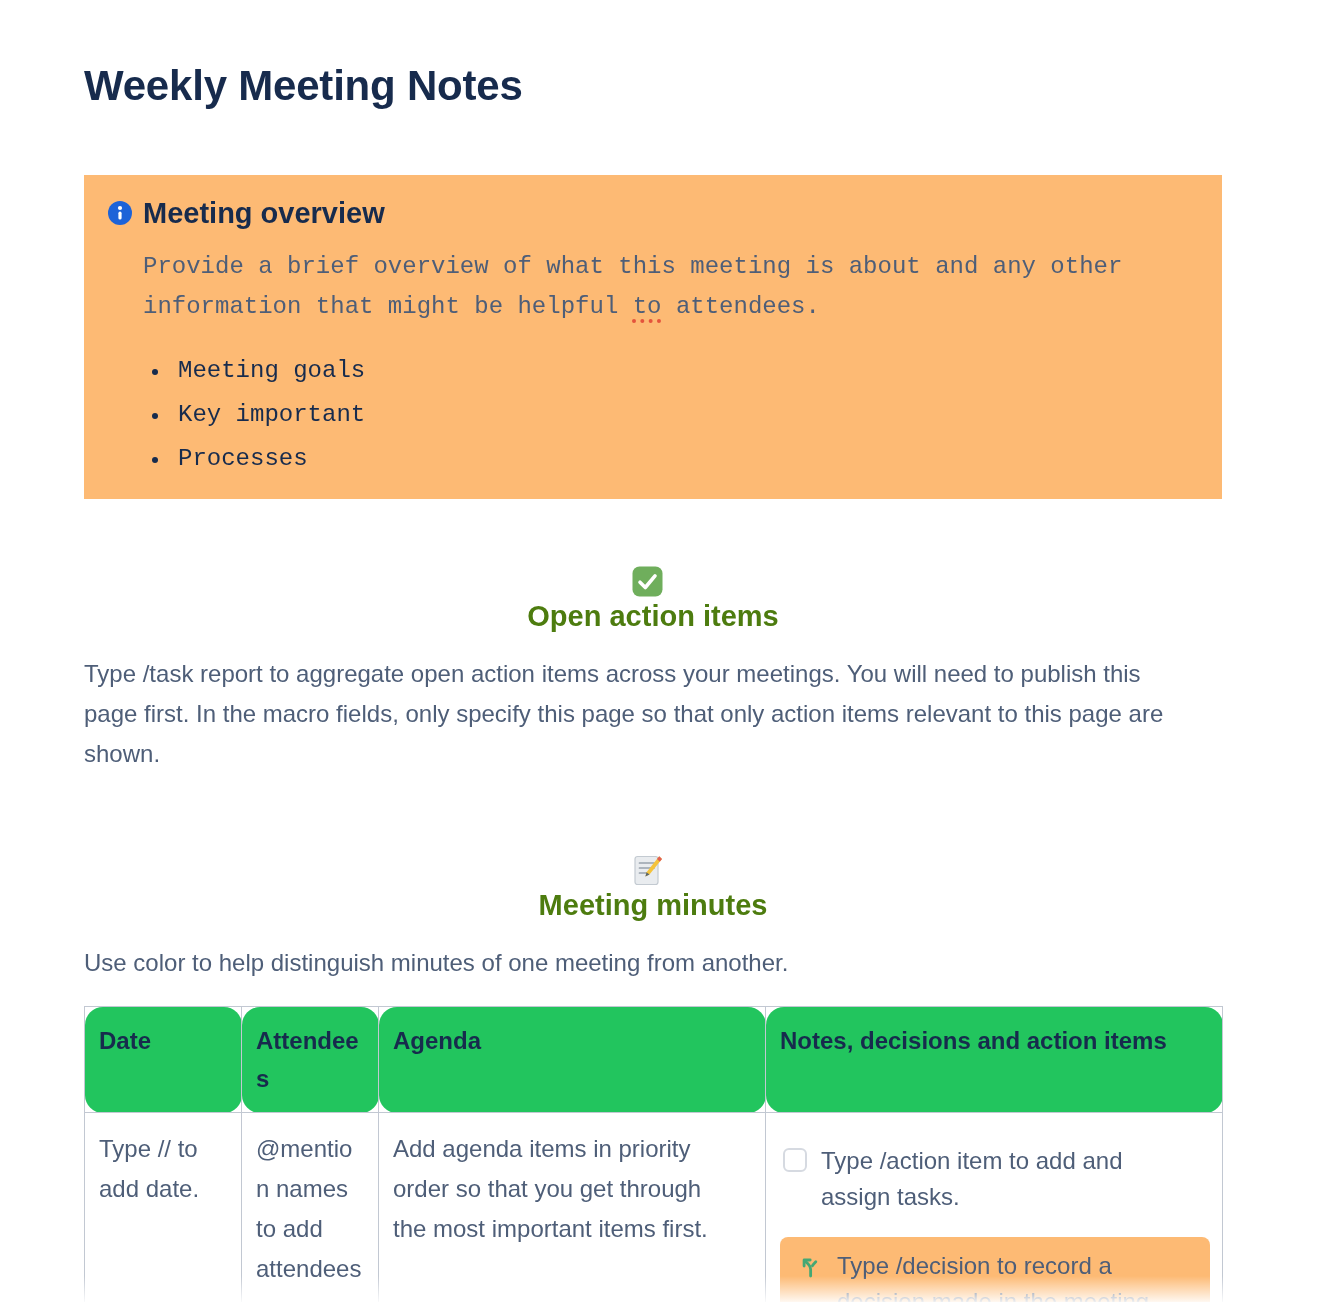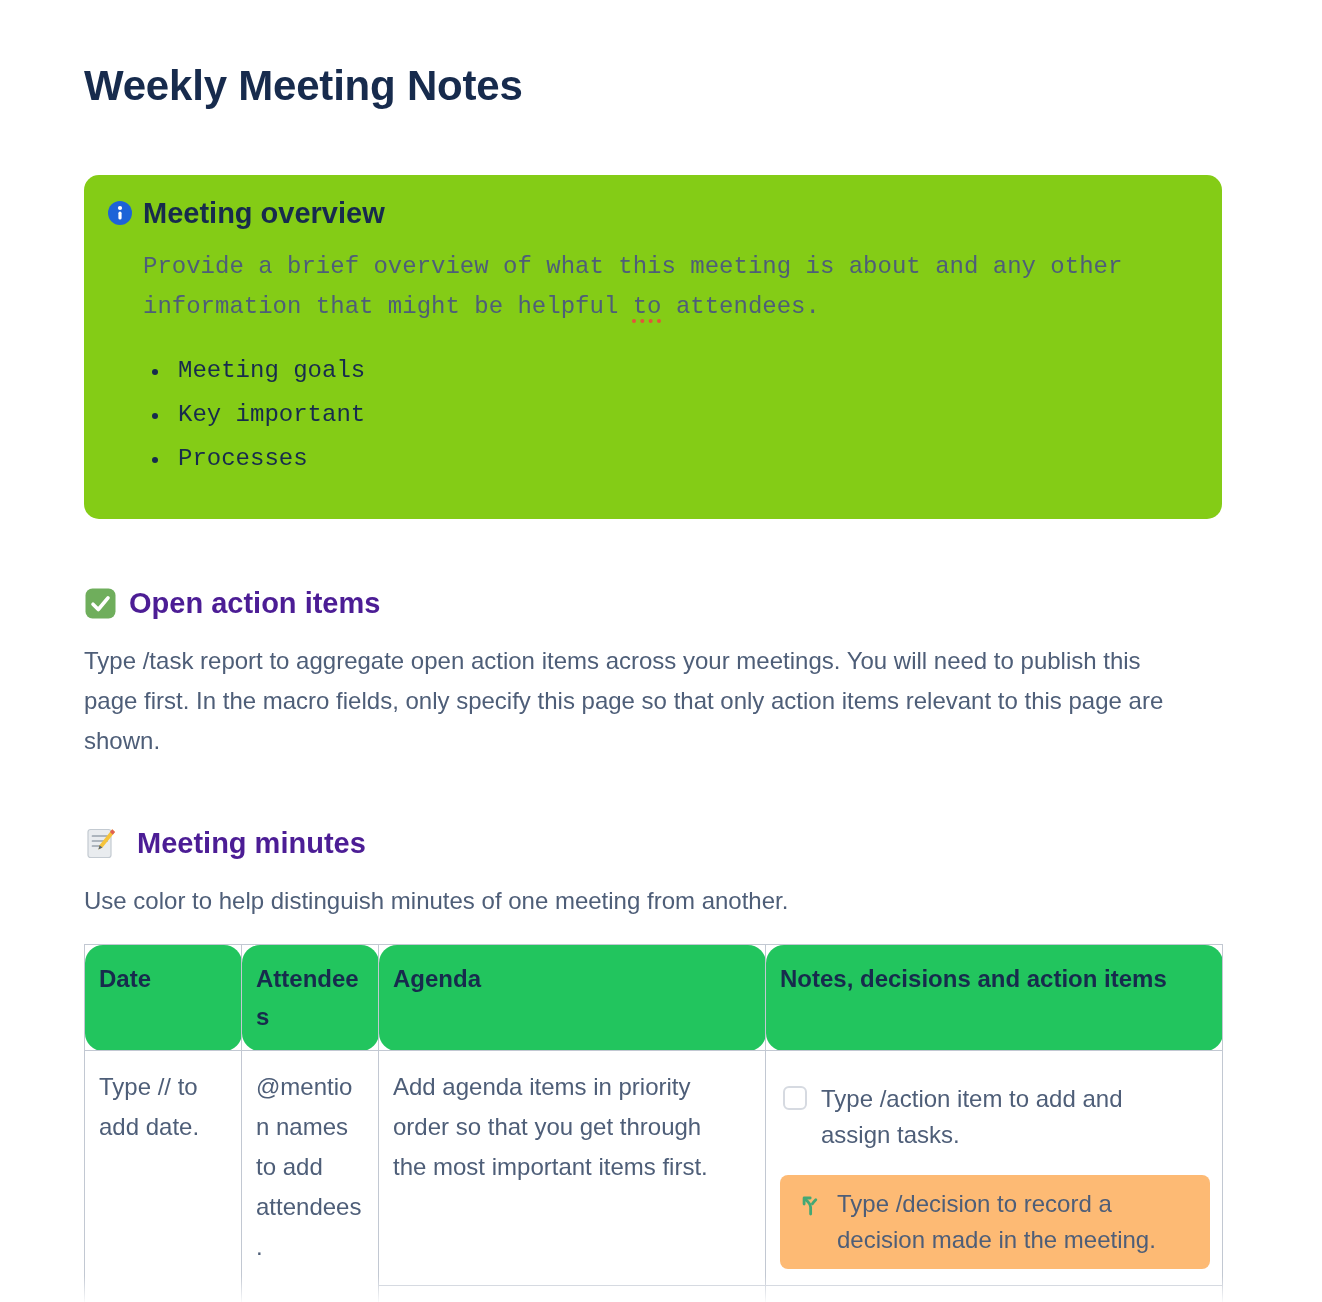--- a/index.html
+++ b/index.html
@@ -17,23 +17,23 @@
     font-size: 42px;
     line-height: 52px;
     font-weight: 600;
     color: #172b4d;
     letter-spacing: -0.2px;
   }
 
   
   .info-panel {
     margin-top: 63px;
-    background: #84cc16;
-    border-radius: 15px;
-    padding: 20px 24px 40px 24px;
+    background: #fdba74;
+    border-radius: 0;
+    padding: 20px 24px 20px 24px;
   }
   .panel-head { display: flex; align-items: center; }
   .panel-icon { width: 24px; height: 24px; flex: 0 0 24px; margin-right: 11px; }
   .panel-heading {
     font-size: 29px; line-height: 36px; font-weight: 600; color: #172b4d;
   }
   .panel-content { margin-left: 35px; font-family: Liberation Mono, monospace; }
   .panel-text { margin-top: 16px; font-size: 24px; line-height: 40px; color: #4e5e78; }
   .misspelled {
     text-decoration: underline dotted #e4533c;
@@ -45,23 +45,23 @@
   .panel-list li {
     font-size: 24px; line-height: 40px; color: #172b4d; margin-top: 4px;
     padding-left: 8px;
   }
   .panel-list li::marker { color: #172b4d; font-size: 20px; }
 
   
   .section-heading {
     margin-top: 66px;
     display: flex; align-items: center;
-    font-size: 29px; line-height: 36px; font-weight: 600; color: #4c1d95;
-  }
-  .section-heading.mm { margin-top: 64px; gap: 8px; }
+    font-size: 29px; line-height: 36px; font-weight: 600; color: #4d7c0f; flex-direction: column;
+  }
+  .section-heading.mm { margin-top: 80px; }
   .heading-emoji { width: 33px; height: 33px; flex: 0 0 33px; margin-right: 12px; }
   .section-body {
     margin-top: 20px; font-size: 24px; line-height: 40px; color: #4e5e78;
     max-width: 1080px;
   }
 
   
   table.minutes {
     margin-top: 23px;
     border-collapse: collapse;

